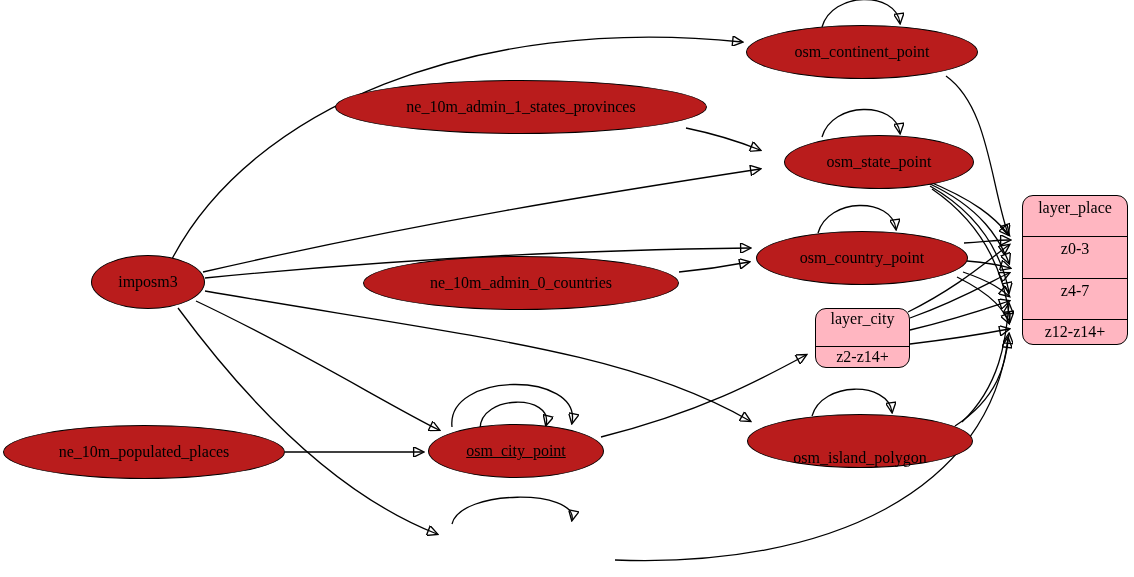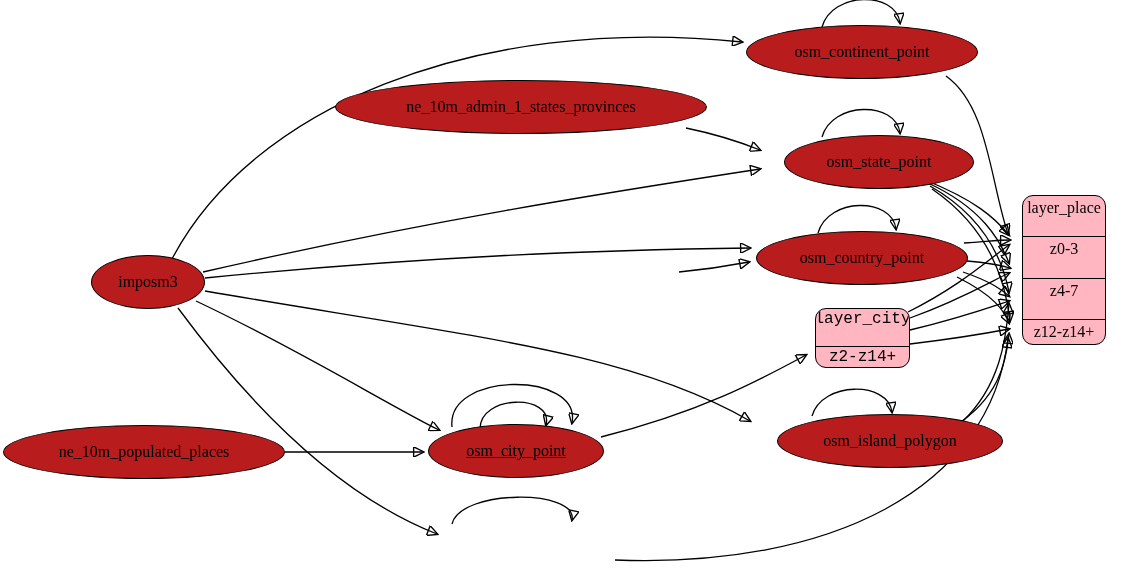--- a/index.html
+++ b/index.html
@@ -99,20 +99,23 @@
   </svg>
 
   <div class="node" style="left:91px;top:255px;width:114px;height:54px;">
     <span>imposm3</span>
   </div>
 
   <div class="node" style="left:335px;top:80px;width:372px;height:54px;">
     <span>ne_10m_admin_1_states_provinces</span>
   </div>
 
+  <div class="node" style="left:363px;top:256px;width:316px;height:54px;">
+    <span>ne_10m_admin_0_countries</span>
+  </div>
 
   <div class="node" style="left:3px;top:425px;width:282px;height:54px;">
     <span>ne_10m_populated_places</span>
   </div>
 
   <div class="node" style="left:746px;top:25px;width:232px;height:54px;">
     <span>osm_continent_point</span>
   </div>
 
   <div class="node" style="left:784px;top:135px;width:190px;height:54px;align-items:center;">
@@ -120,30 +123,30 @@
   </div>
 
   <div class="node" style="left:756px;top:231px;width:212px;height:54px;">
     <span>osm_country_point</span>
   </div>
 
   <div class="node" style="left:428px;top:424px;width:176px;height:54px;text-decoration:underline;">
     <span>osm_city_point</span>
   </div>
 
-  <div class="node" style="left:777px;top:414px;width:226px;height:54px;">
+  <div class="node" style="left:747px;top:414px;width:226px;height:54px;align-items:flex-end;">
     <span>osm_island_polygon</span>
   </div>
 
 
-  <div class="record" style="left:815px;top:308px;width:95px;height:60px;font-family:Liberation Mono, monospace;">
+  <div class="record" style="left:815px;top:308px;width:95px;height:60px;">
     <div class="row">layer_city</div>
     <div class="row">z2-z14+</div>
   </div>
 
-  <div class="record" style="left:1022px;top:195px;width:84px;height:150px;">
+  <div class="record" style="left:1022px;top:195px;width:106px;height:150px;">
     <div class="row">layer_place</div>
     <div class="row">z0-3</div>
     <div class="row">z4-7</div>
     <div class="row">z12-z14+</div>
   </div>
 
 </div>
 
 </body></html>

